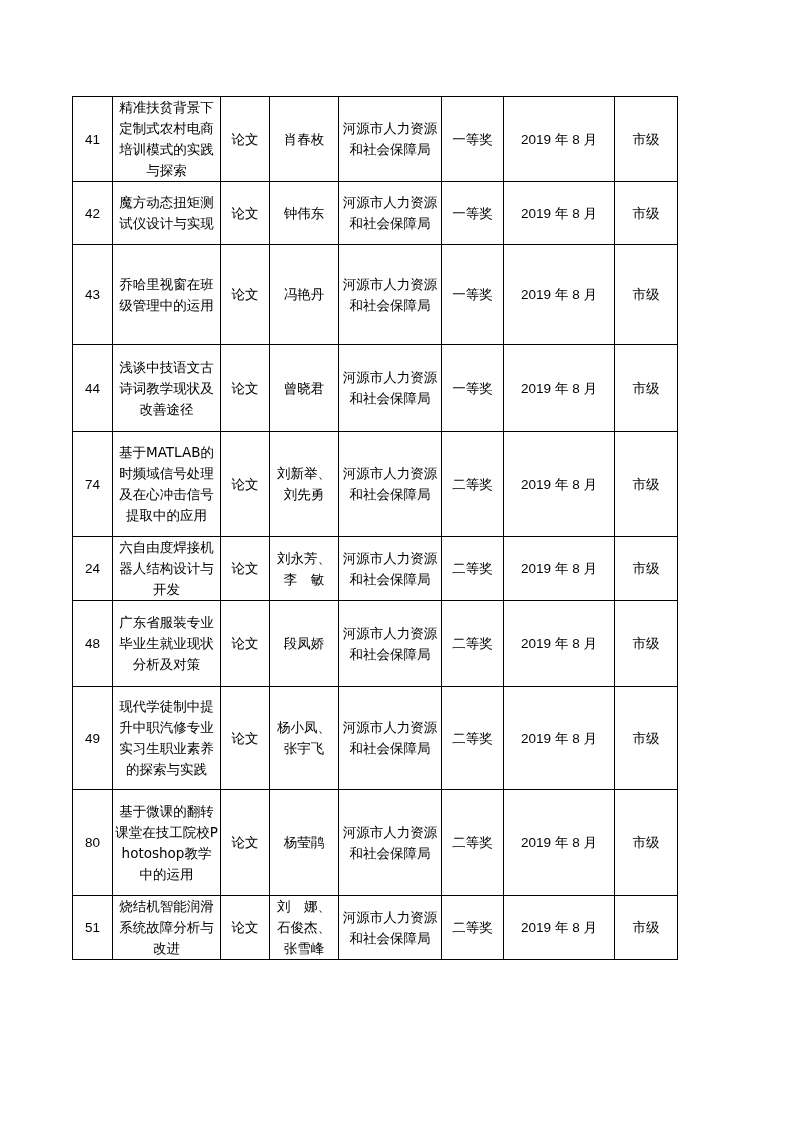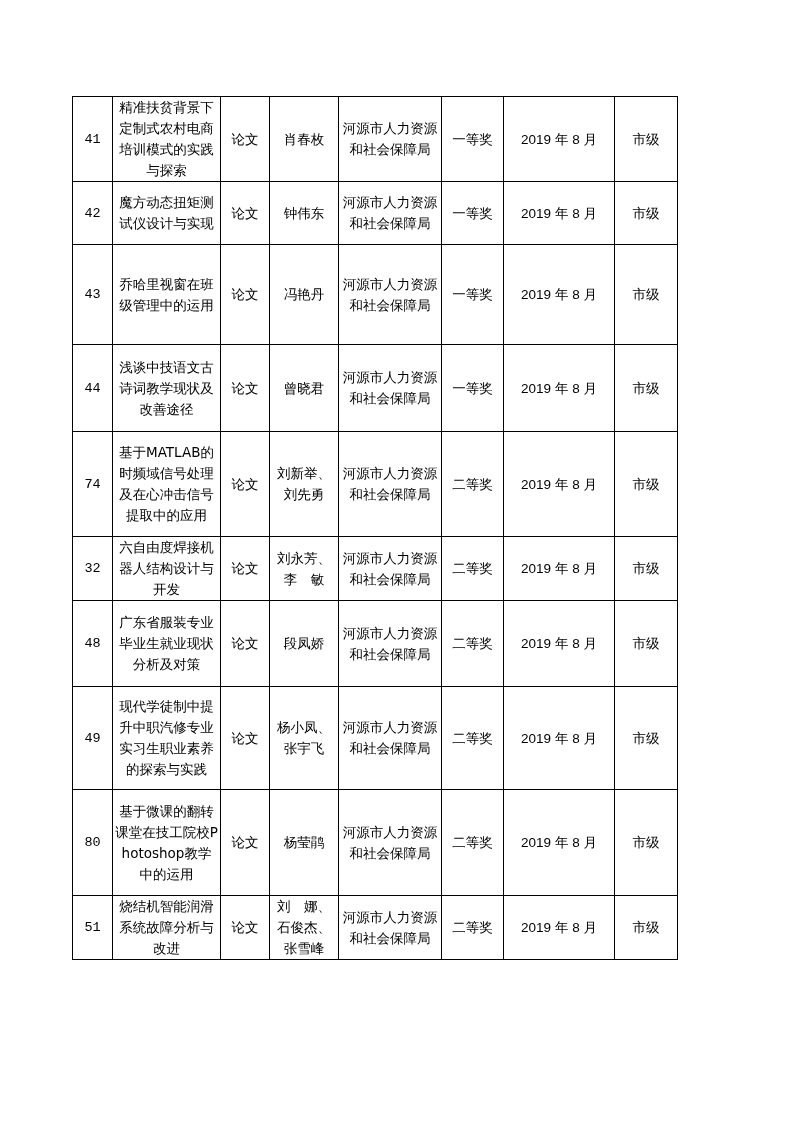--- a/index.html
+++ b/index.html
@@ -2,21 +2,21 @@
 <html><head>
 <meta charset="utf-8">
 <style>
   html, body { margin: 0; padding: 0; background: #ffffff; }
   body { width: 793px; height: 1122px; position: relative; overflow: hidden;
          font-family: "DejaVu Sans", "Liberation Sans", sans-serif; color: #000; }
   table.awards { position: absolute; left: 72px; top: 96px; border-collapse: collapse;
          table-layout: fixed; width: 605px; }
   table.awards td { border: 1px solid #000; text-align: center; vertical-align: middle;
          font-size: 13.5px; line-height: 21px; padding: 0 2px; word-break: break-all; }
-  td.num { font-family: Liberation Mono, monospace; font-size: 13px; }
+  td.num { font-family: Liberation Sans, sans-serif; font-size: 13px; }
   td.date { font-family: "Liberation Sans", sans-serif; margin-top: 16px; }
   .title-cell { padding: 0 4px; }
 </style>
 </head>
 <body>
 
 <table class="awards">
   <colgroup>
     <col style="width:40px">
       <col style="width:108px">
@@ -72,21 +72,21 @@
         <td class="num">74</td>
         <td class="title-cell">基于MATLAB的时频域信号处理及在心冲击信号提取中的应用</td>
         <td>论文</td>
         <td>刘新举、刘先勇</td>
         <td>河源市人力资源和社会保障局</td>
         <td>二等奖</td>
         <td class="date">2019 年 8 月</td>
         <td>市级</td>
       </tr>
       <tr style="height: 62px;">
-        <td class="num">32</td>
+        <td class="num">24</td>
         <td class="title-cell">六自由度焊接机器人结构设计与开发</td>
         <td>论文</td>
         <td>刘永芳、李　敏</td>
         <td>河源市人力资源和社会保障局</td>
         <td>二等奖</td>
         <td class="date">2019 年 8 月</td>
         <td>市级</td>
       </tr>
       <tr style="height: 86px;">
         <td class="num">48</td>

